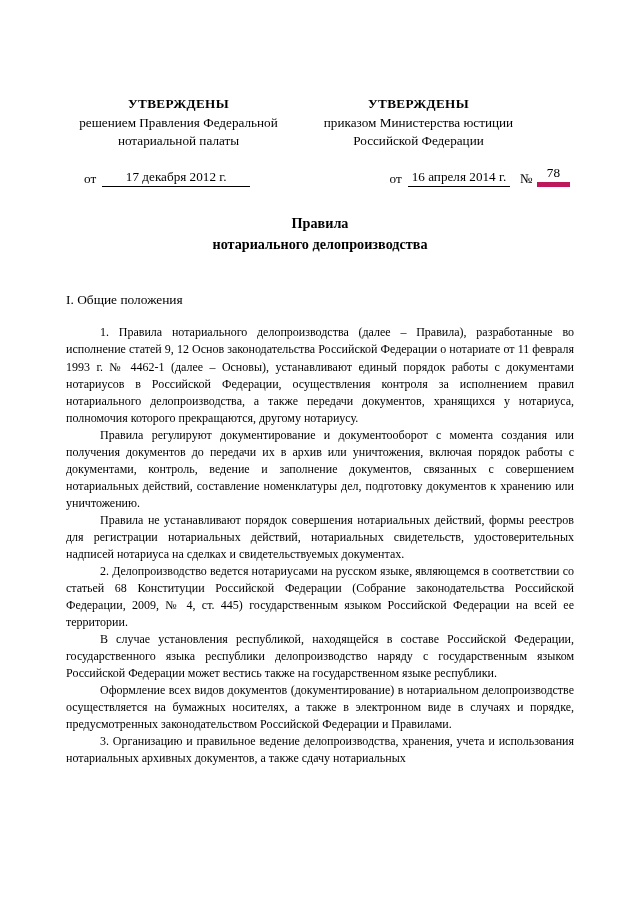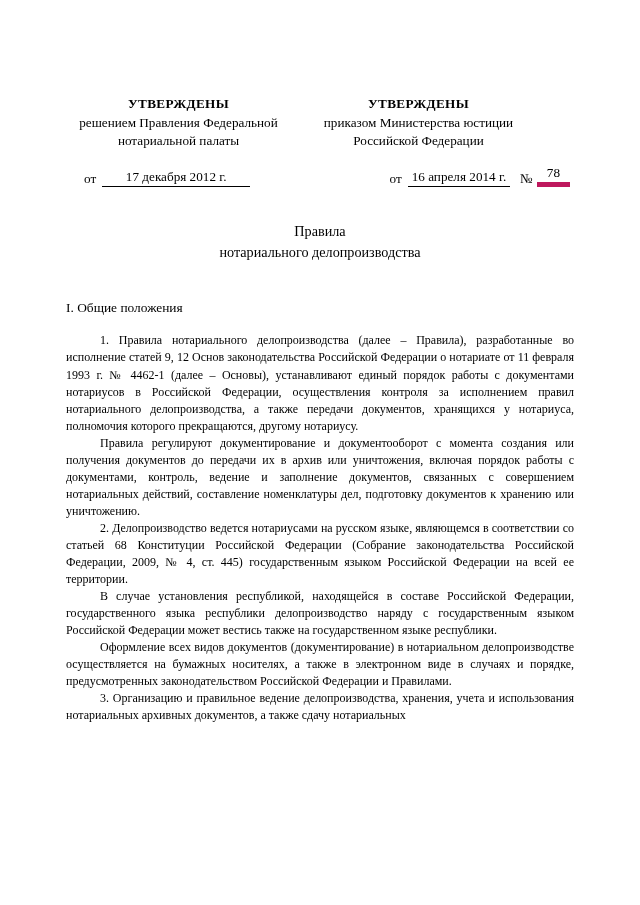--- a/index.html
+++ b/index.html
@@ -81,24 +81,24 @@
   .num-label {
     margin: 0 4px 0 10px;
   }
   .num-value {
     border-bottom: 5px solid #be185d;
     padding: 0 10px 1px 10px;
     font-family: Liberation Serif, serif;
   }
   .doc-title {
     text-align: center;
-    font-weight: normal;
+    font-weight: bold;
     font-size: 14.2px;
     line-height: 1.45;
-    margin-top: 34px;
+    margin-top: 26px;
   }
   .section-title {
     font-size: 13.4px;
     margin-top: 38px;
     margin-bottom: 6px;
   }
   p.body {
     margin: 0;
     font-size: 12px;
     line-height: 1.42;
@@ -151,19 +151,20 @@
   <div class="doc-title">
     <div>Правила</div>
     <div>нотариального делопроизводства</div>
   </div>
 
   <div class="section-title">I. Общие положения</div>
 
   <div class="body-wrap">
     <p class="body">1. Правила нотариального делопроизводства (далее – Правила), разработанные во исполнение статей 9, 12 Основ законодательства Российской Федерации о нотариате от 11 февраля 1993 г. № 4462-1 (далее – Основы), устанавливают единый порядок работы с документами нотариусов в Российской Федерации, осуществления контроля за исполнением правил нотариального делопроизводства, а также передачи документов, хранящихся у нотариуса, полномочия которого прекращаются, другому нотариусу.</p>
     <p class="body">Правила регулируют документирование и документооборот с момента создания или получения документов до передачи их в архив или уничтожения, включая порядок работы с документами, контроль, ведение и заполнение документов, связанных с совершением нотариальных действий, составление номенклатуры дел, подготовку документов к хранению или уничтожению.</p>
+    <p class="body">Правила не устанавливают порядок совершения нотариальных действий, формы реестров для регистрации нотариальных действий, нотариальных свидетельств, удостоверительных надписей нотариуса на сделках и свидетельствуемых документах.</p>
     <p class="body">2. Делопроизводство ведется нотариусами на русском языке, являющемся в соответствии со статьей 68 Конституции Российской Федерации (Собрание законодательства Российской Федерации, 2009, № 4, ст. 445) государственным языком Российской Федерации на всей ее территории.</p>
     <p class="body">В случае установления республикой, находящейся в составе Российской Федерации, государственного языка республики делопроизводство наряду с государственным языком Российской Федерации может вестись также на государственном языке республики.</p>
     <p class="body">Оформление всех видов документов (документирование) в нотариальном делопроизводстве осуществляется на бумажных носителях, а также в электронном виде в случаях и порядке, предусмотренных законодательством Российской Федерации и Правилами.</p>
     <p class="body">3. Организацию и правильное ведение делопроизводства, хранения, учета и использования нотариальных архивных документов, а также сдачу нотариальных</p>
   </div>
 
 </div>
 
 </body></html>

